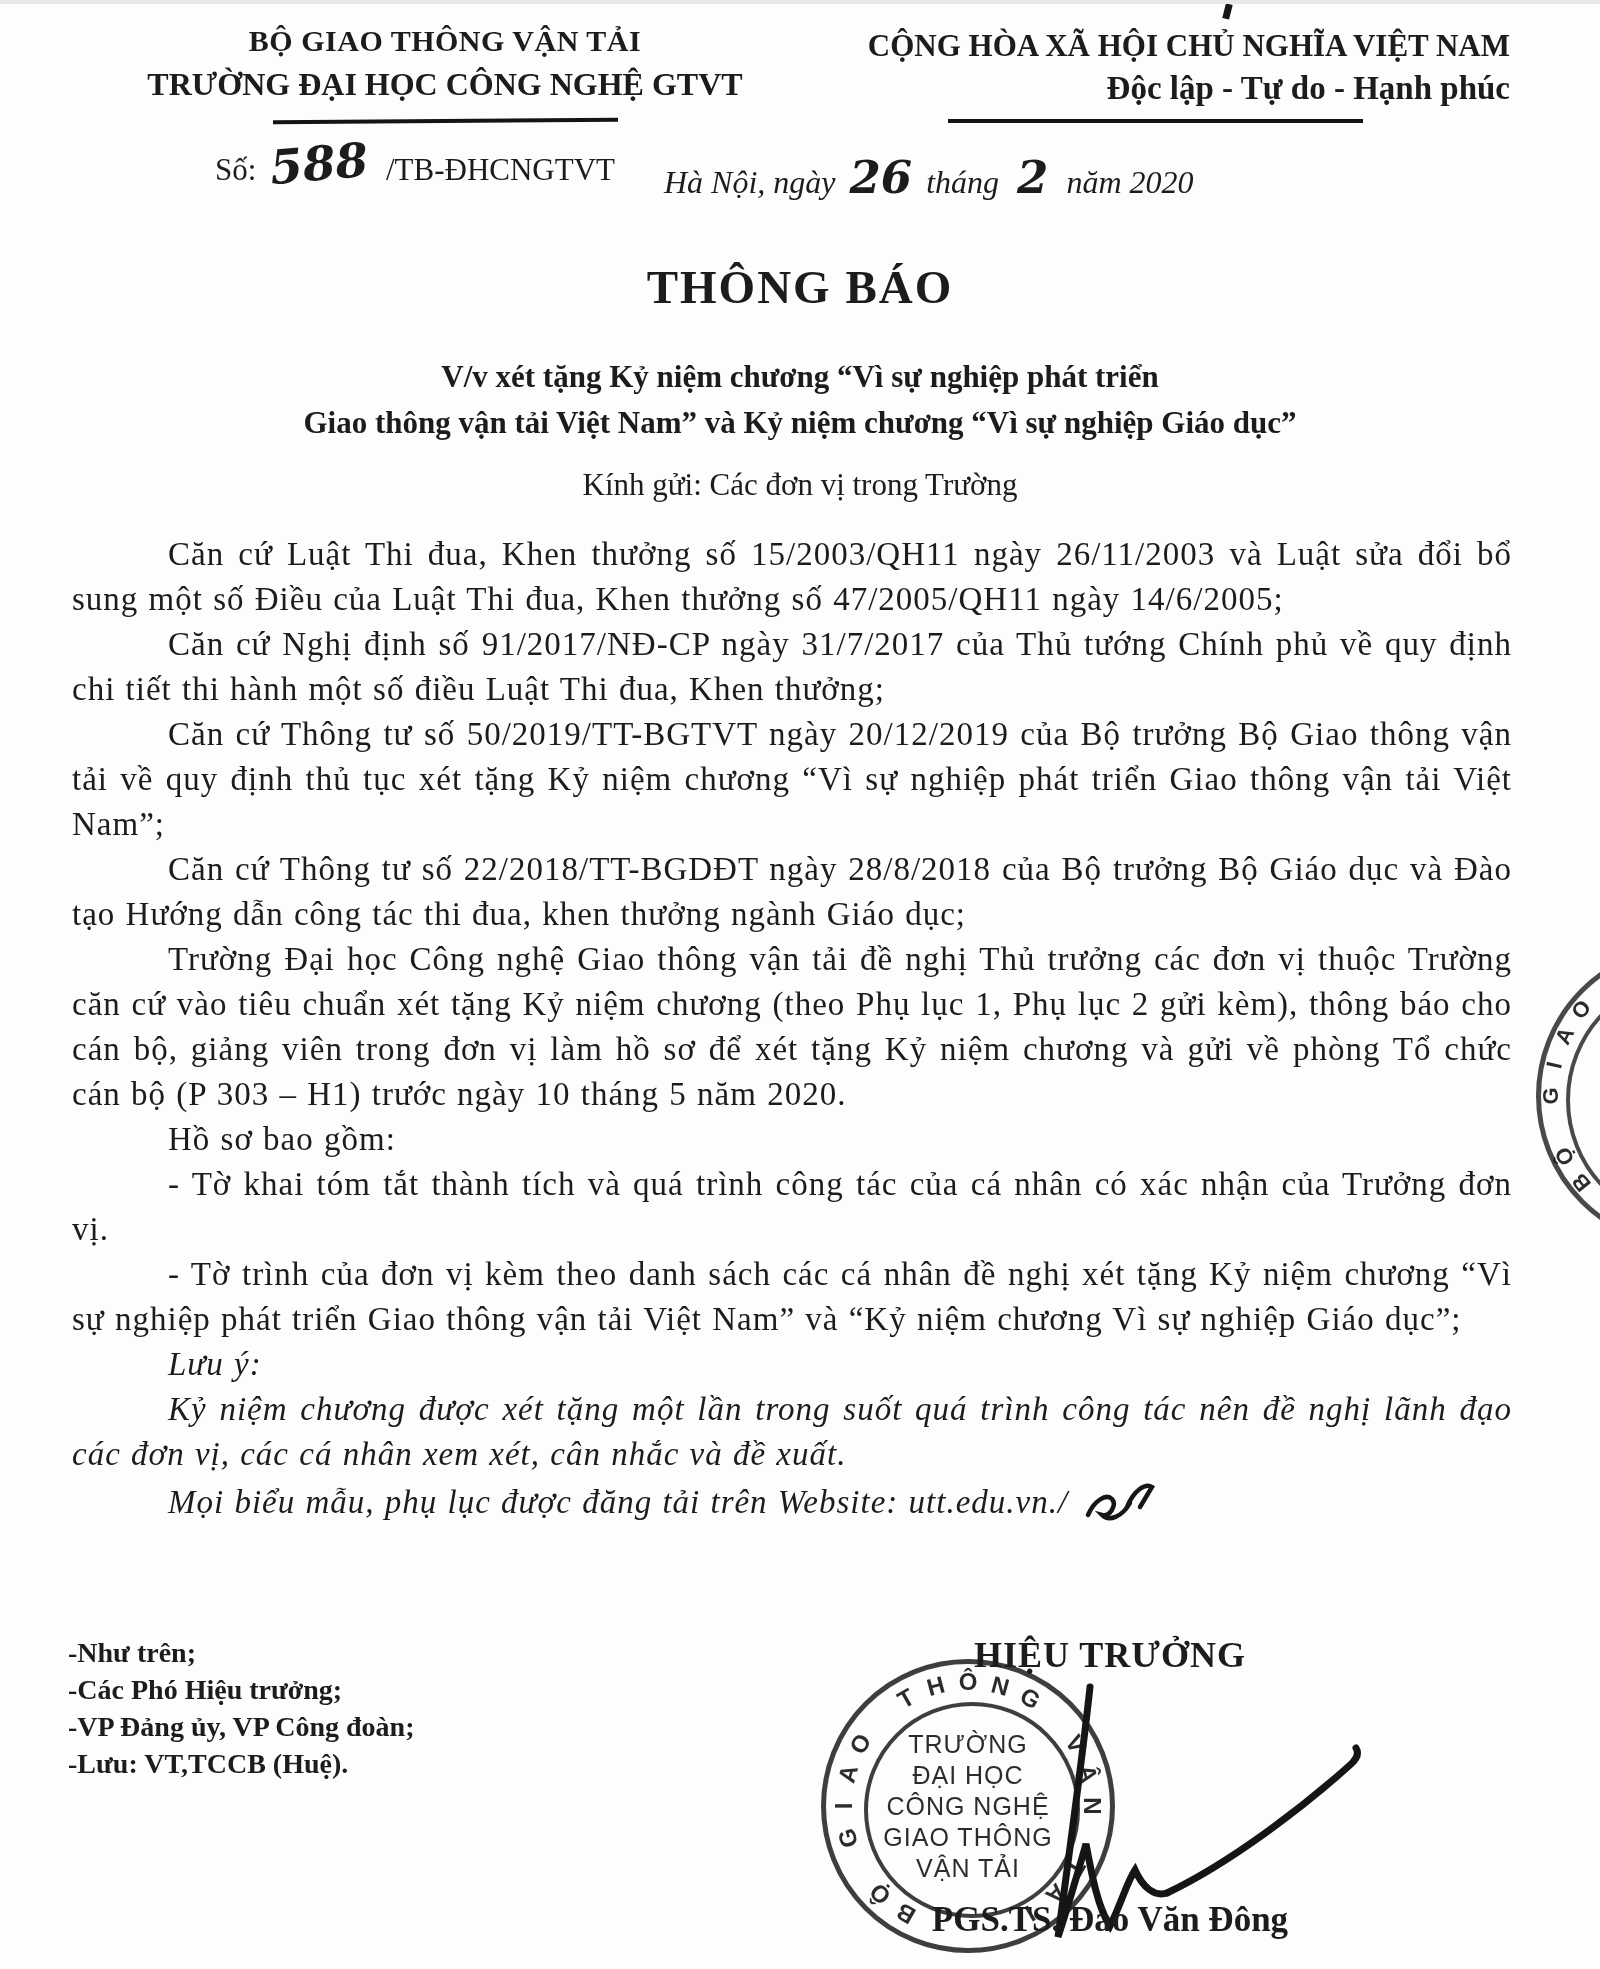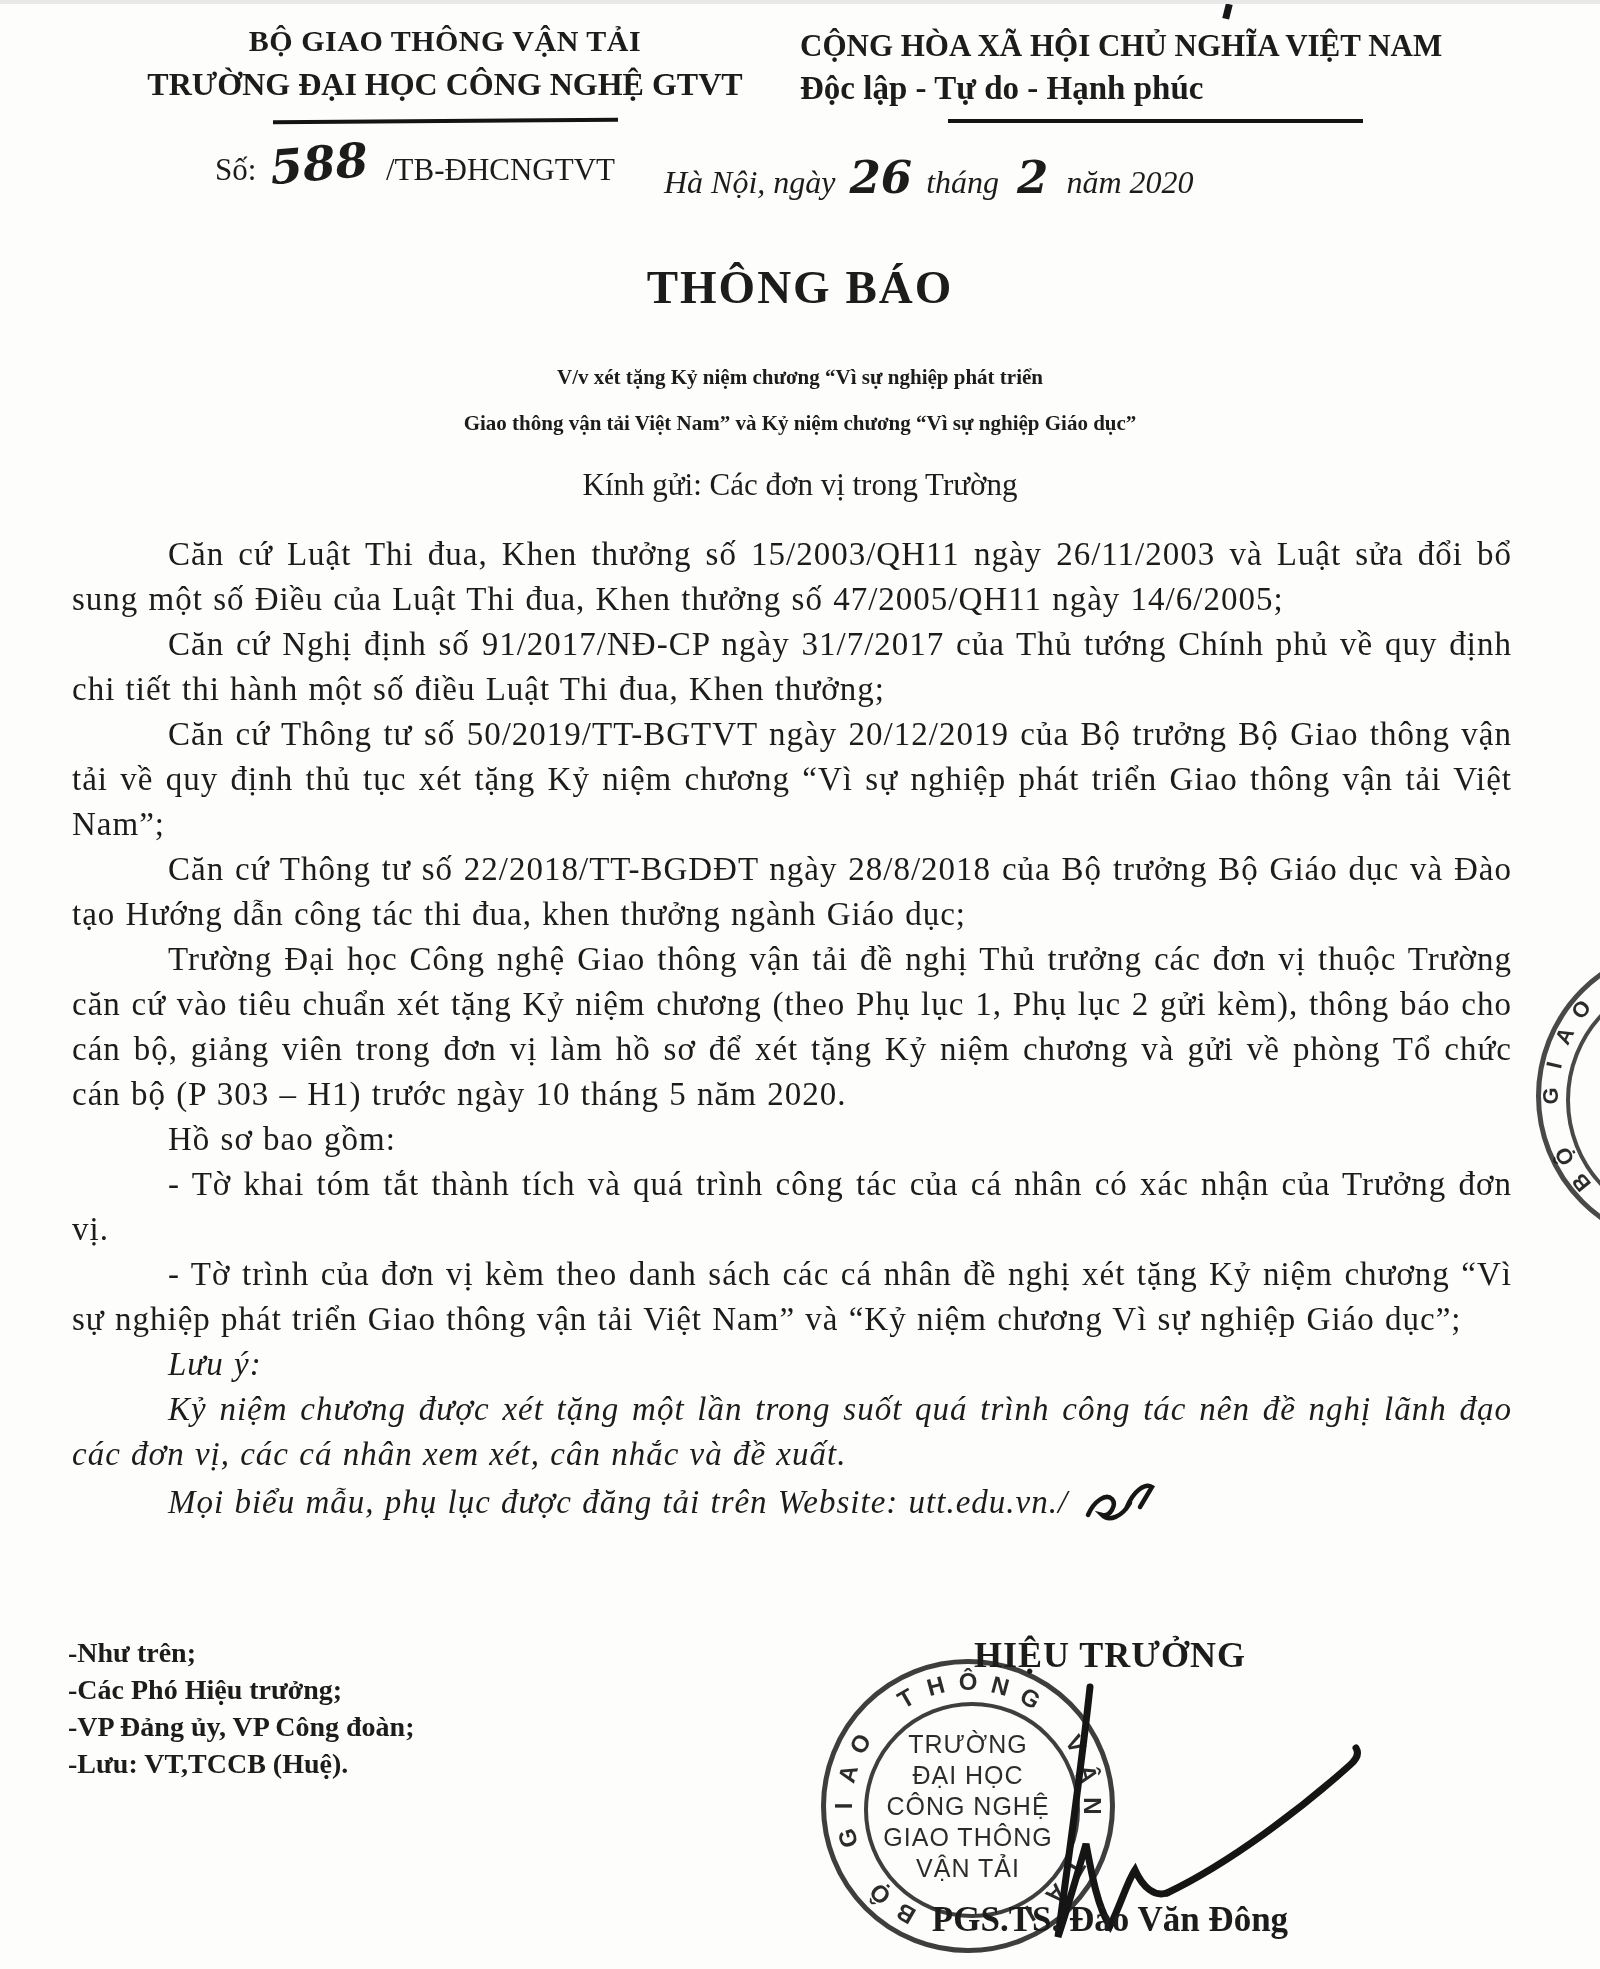--- a/index.html
+++ b/index.html
@@ -6,33 +6,33 @@
   .page{position:relative;width:1600px;height:1969px;margin:4px auto;background:#fdfdfc;
         color:#1c1c1c;font-family:"Liberation Serif",serif;overflow:hidden}
   
   .hdr-left{position:absolute;left:90px;top:20px;width:710px;text-align:center}
   .hdr-left .l1{font-size:30px;font-weight:700;letter-spacing:.5px}
   .hdr-left .l2{font-size:32px;font-weight:700;margin-top:8px}
   .rule-l{width:345px;height:4px;background:#141414;margin:16px auto 0;transform:rotate(-.4deg)}
   .doc-number{position:absolute;left:215px;top:148px;font-size:31px;white-space:nowrap}
   .hand{font-family:"DejaVu Serif",serif;font-style:italic;font-weight:600;display:inline-block;line-height:0}
   .hand-num{font-size:47px;transform:rotate(-5deg);margin:0 10px 0 6px}
-  .hdr-right{position:absolute;left:800px;top:24px;width:710px;text-align:left}
+  .hdr-right{position:absolute;left:800px;top:24px;width:710px;text-align:right}
   .hdr-right .l1{font-size:31px;font-weight:700}
   .hdr-right .l2{font-size:33px;font-weight:700;margin-top:6px}
   .rule-r{width:415px;height:4px;background:#141414;margin:12px auto 0}
   .dateline{position:absolute;left:664px;top:160px;width:580px;text-align:left;
             font-style:italic;font-size:32px;white-space:nowrap}
   .hand-day{font-size:45px;margin:0 6px}
   .hand-month{font-size:45px;margin:0 10px}
   
   .title{position:absolute;top:256px;left:0;width:100%;text-align:center;
          font-size:47px;font-weight:700;letter-spacing:2px}
   .subject{position:absolute;top:350px;left:100px;width:1400px;text-align:center;
-           font-size:21px;font-weight:700;line-height:46px}
+           font-size:31px;font-weight:700;line-height:46px}
   .salutation{position:absolute;top:463px;left:0;width:100%;text-align:center;font-size:31px}
   
   .body{position:absolute;top:528px;left:72px;width:1440px;font-size:33px;line-height:45px;
         text-align:justify;letter-spacing:1px;word-spacing:1px}
   .body p{margin:0;text-indent:96px}
   .body p.it{font-style:italic}
   .squiggle{display:inline-block;vertical-align:-14px;margin-left:4px}
   
   .recipients{position:absolute;left:68px;top:1630px;font-size:28px;line-height:37px}
   .recipients .lbl{font-size:29px;font-weight:700;font-style:italic;margin-bottom:4px}

